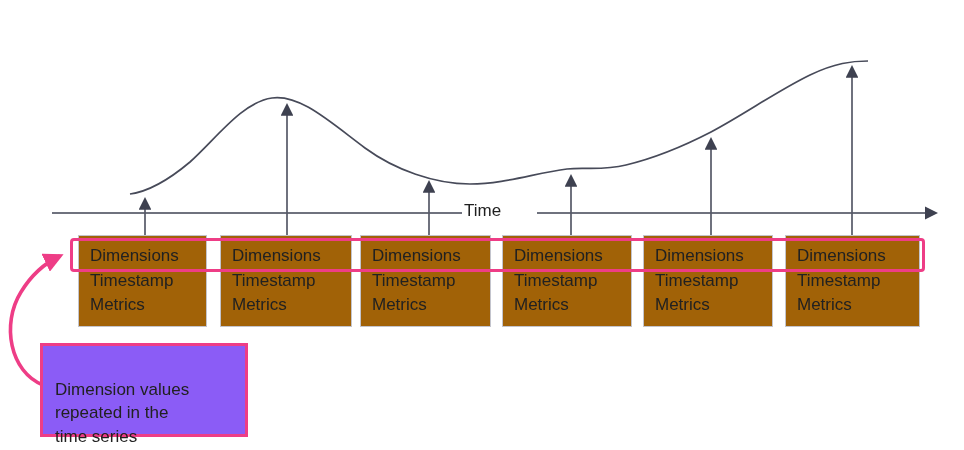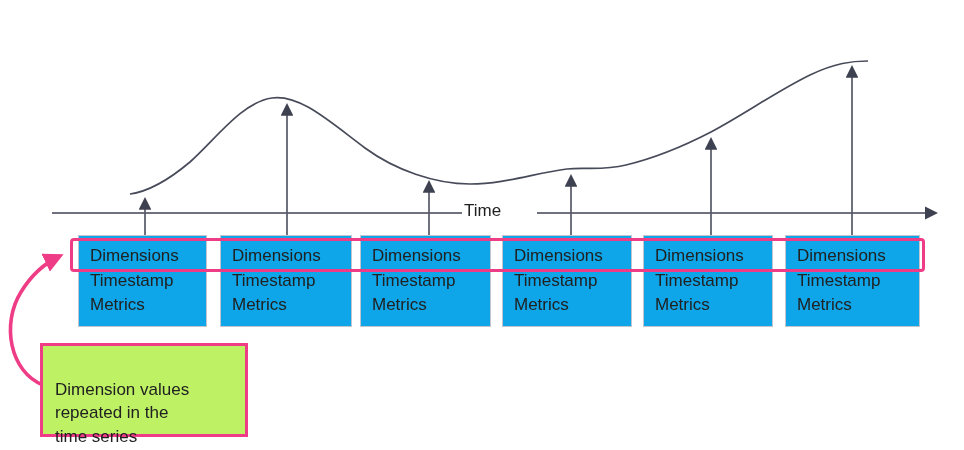--- a/index.html
+++ b/index.html
@@ -29,21 +29,21 @@
     width: 72px;
     text-align: left;
     font-size: 17px;
     color: #1f1f1f;
     background: transparent;
   }
   .record-box {
     position: absolute;
     top: 235px;
     height: 92px;
-    background: #0ea5e9;
+    background: #a16207;
     border: 1.5px solid #c3c4cd;
     box-sizing: border-box;
     padding: 8px 0 0 11px;
     font-size: 17px;
     line-height: 24.5px;
     color: #212121;
     white-space: nowrap;
   }
   .record-box div { display: block; }
   .highlight-band {
@@ -57,21 +57,21 @@
     box-sizing: border-box;
     background: transparent;
     pointer-events: none;
   }
   .callout-box {
     position: absolute;
     left: 40px;
     top: 343px;
     width: 208px;
     height: 94px;
-    background: #bef264;
+    background: #8b5cf6;
     border: 3.5px solid var(--accent);
     box-sizing: border-box;
     padding: 8px 0 0 12px;
     font-size: 17px;
     line-height: 23.5px;
     color: #212121;
     white-space: pre-line;
   }
   :root { --accent: #ee3d86; }
 </style>

